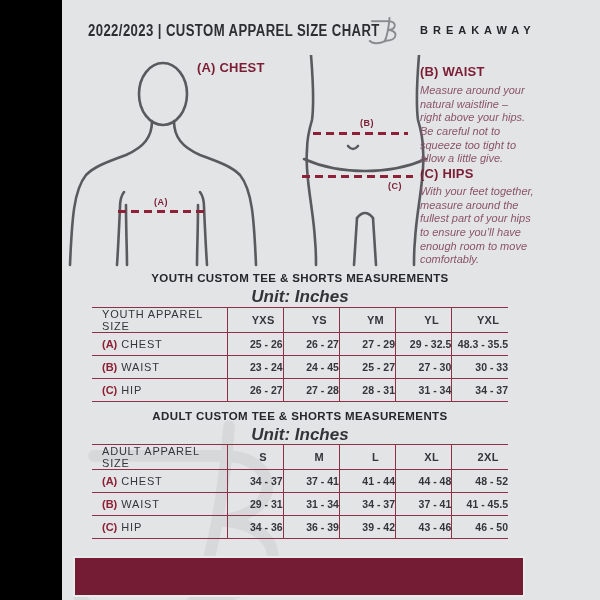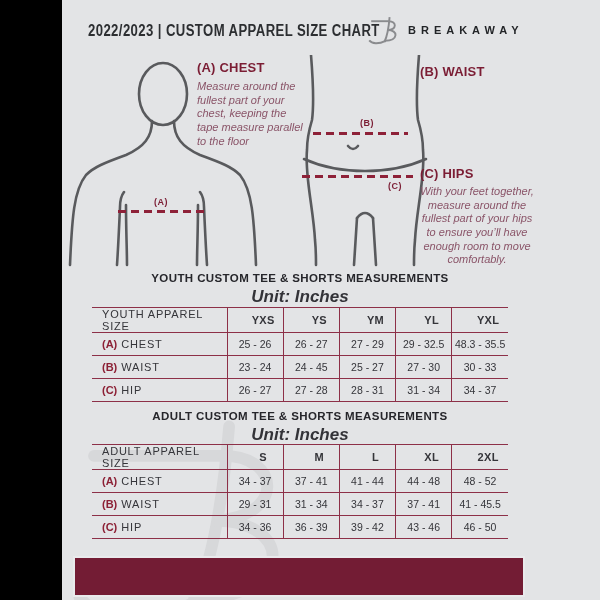--- a/index.html
+++ b/index.html
@@ -17,21 +17,21 @@
   
   .hdr-title {
     position:absolute; left:26px; top:22px;
     font-size:16px; font-weight:700; color:#2c2e31;
     letter-spacing:.5px; white-space:nowrap;
     transform:scaleX(.82); transform-origin:left center;
   }
   .brand { position:absolute; left:306px; top:14px; display:flex; align-items:center; }
   .brand-logo { width:32px; height:32px; }
   .brand-name {
-    margin-left:8px; font-size:11px; font-weight:700; color:#232528;
+    margin-left:20px; font-size:11px; font-weight:700; color:#232528;
     letter-spacing:5px; white-space:nowrap;text-align:center;
   }
   
   .figures { position:absolute; left:0; top:55px; width:474px; height:215px; }
   .figures path, .figures ellipse { fill:none; stroke:#595a5d; stroke-width:2.6; stroke-linecap:round; }
   .dash {
     position:absolute; height:3px;
     background:repeating-linear-gradient(90deg,#8e2138 0 8px,transparent 8px 13px);
   }
   .fig-label {
@@ -58,21 +58,21 @@
     position:absolute; left:30px; width:416px;
     border-collapse:collapse; table-layout:fixed;
     border-top:1.5px solid #8d3048; border-bottom:1.5px solid #8d3048;
   }
   table.size-table col.lbl { width:135px; }
   table.size-table th, table.size-table td {
     border-bottom:1.5px solid #8d3048; text-align:center;
     color:#35353a; background:transparent;
   }
   table.size-table th { height:24px; font-size:11px; font-weight:700; letter-spacing:.3px;padding-left:16px; }
-  table.size-table td { height:23px; font-size:10.5px; font-weight:400; }
+  table.size-table td { height:23px; font-size:10.5px; font-weight:700;text-align:right; }
   table.size-table th:not(:first-child), table.size-table td:not(:first-child) {
     border-left:1.5px solid #8d3048;
   }
   table.size-table th:first-child, table.size-table td:first-child {
     text-align:left; padding-left:10px; font-weight:400; letter-spacing:.8px; font-size:11px;
   }
   td .pfx { color:#8c2035; font-weight:700; margin-right:4px; letter-spacing:0; }
   td .rowlbl { letter-spacing:.8px; color:#35353a; }
   
   .watermark { position:absolute; left:0px; top:403px; width:252px; height:235px; z-index:1; }
@@ -121,26 +121,26 @@
   <div class="dash" style="left:56px; top:210px; width:88px;"></div>
   <div class="fig-label" style="left:92px; top:197px;">(A)</div>
 
   <div class="dash" style="left:251px; top:132px; width:95px;"></div>
   <div class="fig-label" style="left:298px; top:118px;">(B)</div>
 
   <div class="dash" style="left:240px; top:175px; width:111px;"></div>
   <div class="fig-label" style="left:326px; top:181px;">(C)</div>
 
   <div class="ins-head" style="left:135px; top:60px;">(A) CHEST</div>
-  <div class="ins-text" style="left:135px; top:80px; width:112px;">Measure around the fullest part of your chest, keeping the tape measure parallel to the floor</div>
 
   <div class="ins-head" style="left:358px; top:64px;">(B) WAIST</div>
+  <div class="ins-text" style="left:358px; top:84px; width:112px;">Measure around your natural waistline – right above your hips. Be careful not to squeeze too tight to allow a little give.</div>
 
   <div class="ins-head" style="left:358px; top:166px;">(C) HIPS</div>
-  <div class="ins-text" style="left:358px; top:185px; width:114px;text-align:center;">With your feet together, measure around the fullest part of your hips to ensure you’ll have enough room to move comfortably.</div>
+  <div class="ins-text" style="left:358px; top:185px; width:114px;">With your feet together, measure around the fullest part of your hips to ensure you’ll have enough room to move comfortably.</div>
 
   <svg class="watermark" viewBox="0 0 40 40">
     <path d="M4 9 H26"></path>
     <path d="M27 4 C26 16 24 28 20.5 35"></path>
     <path d="M26 9 C36 9 36.5 19.5 24.5 20 C38 20 38.5 33 21 33.5"></path>
     <path d="M22 33.5 C13 38 5 37.5 1.5 33"></path>
   </svg>
 
   <div class="tables-layer">
 

